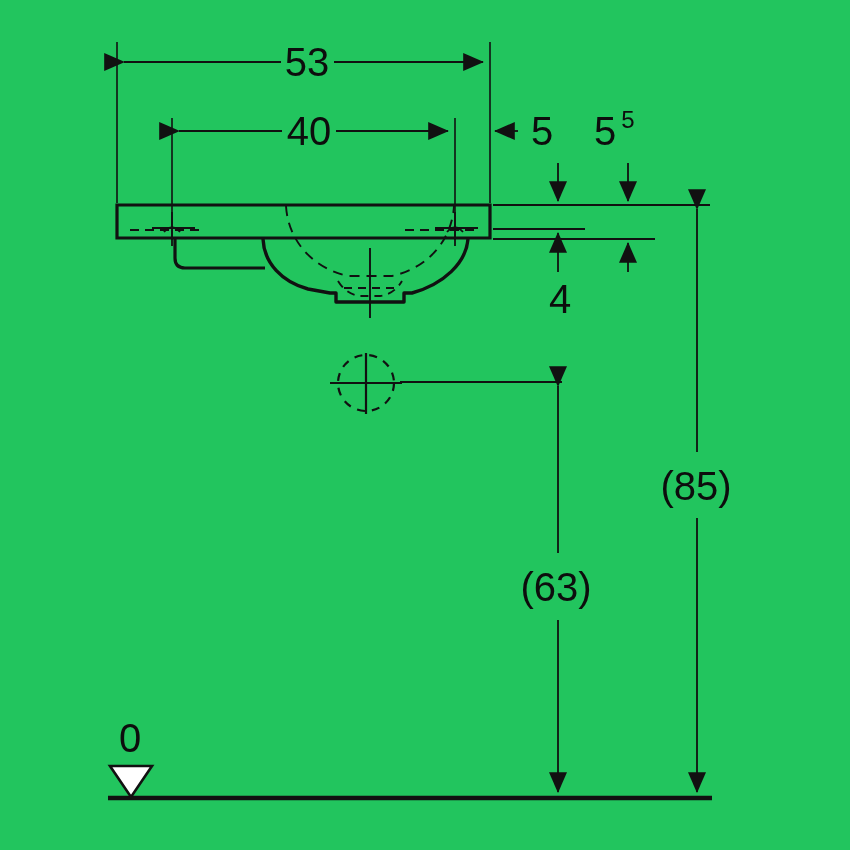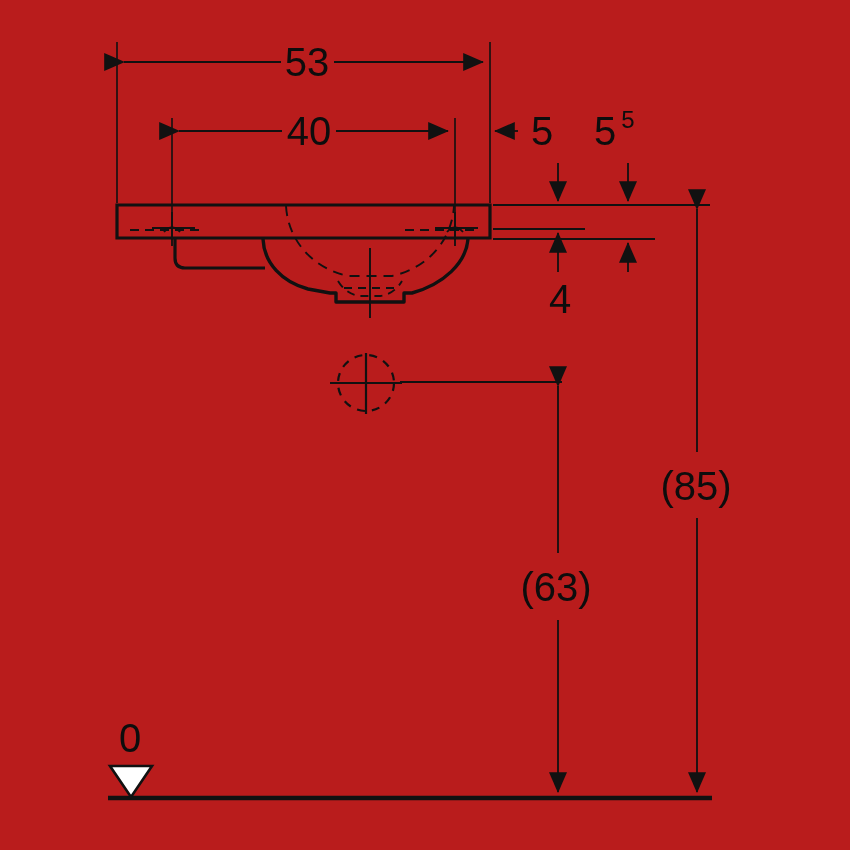--- a/index.html
+++ b/index.html
@@ -5,21 +5,21 @@
 <style>
   html, body {
     margin: 0;
     padding: 0;
     background: #ffffff;
   }
   #page {
     position: relative;
     width: 850px;
     height: 850px;
-    background: #b91c1c;
+    background: #22c55e;
     font-family: "Liberation Sans", sans-serif;
     overflow: hidden;
   }
   #drawing-svg {
     position: absolute;
     left: 0;
     top: 0;
     width: 850px;
     height: 850px;
     display: block;

